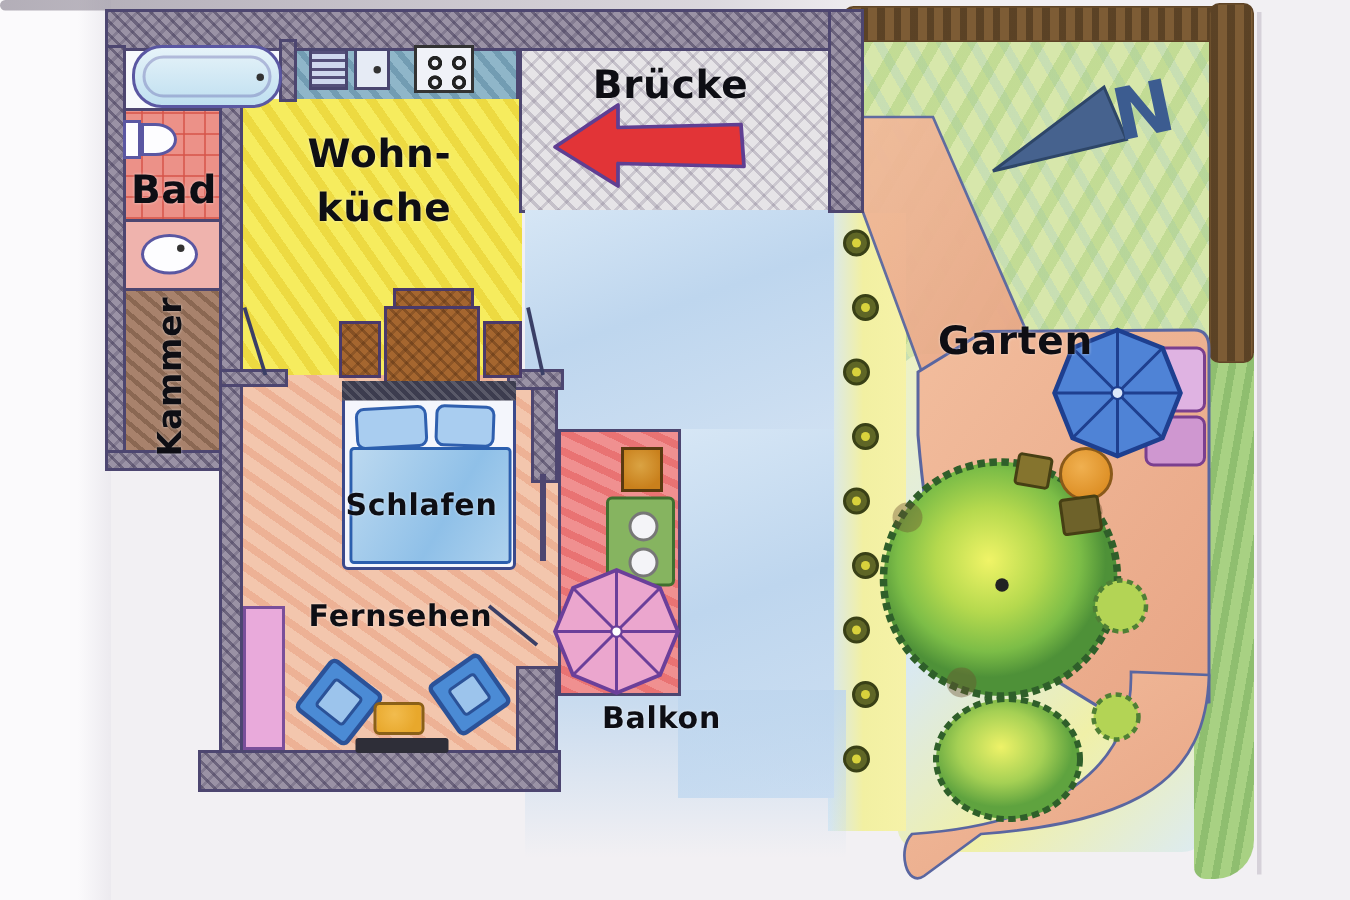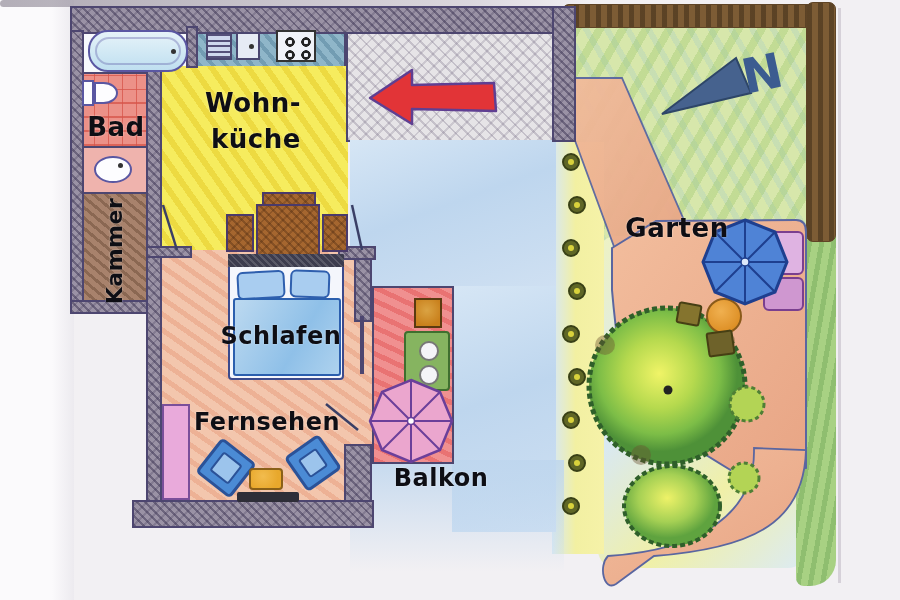--- a/index.html
+++ b/index.html
@@ -67,21 +67,21 @@
   .tv{background:#2e2e38;border:none;border-radius:2px;}
   .pot{background:radial-gradient(circle at 45% 40%,#daa343,#c9801c 75%);border:2.5px solid #5a3a10;}
   .btable{background:#86b460;border:2.5px solid #3f6f2f;border-radius:4px;}
   .plate{position:absolute;width:16px;height:16px;border-radius:50%;background:#f4f4f8;border:2px solid #777;}
   .bench{border:2px solid #7a3f8f;border-radius:6px;}
   .ptable{background:radial-gradient(circle at 40% 35%,#f0b050,#dd8f25 75%);border:2.5px solid #8a5a1a;border-radius:50%;}
   .stool{border:2.5px solid #463f14;border-radius:3px;}
   
   .label{position:absolute;font-weight:bold;color:#0e0e14;white-space:nowrap;letter-spacing:.5px;
          transform:translate(-50%,-50%);text-shadow:0 0 2px rgba(255,255,255,.6);}
-  .lz{font-size:26px;} .lm{font-size:24px;}
+  .lz{font-size:26px;} .lm{font-size:20px;}
   .vert{transform:translate(-50%,-50%) rotate(-90deg);}
 </style>
 </head>
 <body>
 
 <div id="canvas">
 
   <div class="abs paper-left"></div>
   <div class="abs paper-smudge"></div>
   <div class="abs paper-redge"></div>
@@ -266,22 +266,23 @@
           <circle r="8" fill="#5f6626" stroke="#394016" stroke-width="2"></circle>
           <circle r="3" fill="#d9d23c"></circle>
         </g>
       <g transform="translate(571,506)">
           <circle r="8" fill="#5f6626" stroke="#394016" stroke-width="2"></circle>
           <circle r="3" fill="#d9d23c"></circle>
         </g>
     </g>
   </svg>
 
+  <div class="label lz" style="left:447px;top:57px;">Brücke</div>
   <div class="label lz" style="left:116px;top:127px;">Bad</div>
   <div class="label vert" style="left:114px;top:251px;font-size:22px;">Kammer</div>
   <div class="label lz" style="left:253px;top:103px;">Wohn-</div>
   <div class="label lz" style="left:256px;top:139px;">küche</div>
   <div class="label lm" style="left:281px;top:336px;">Schlafen</div>
-  <div class="label lm" style="left:267px;top:422px;">Fernsehen</div>
+  <div class="label lm" style="left:267px;top:410px;">Fernsehen</div>
   <div class="label lz" style="left:677px;top:228px;">Garten</div>
   <div class="label lm" style="left:441px;top:478px;">Balkon</div>
 
 </div>
 
 </body></html>

